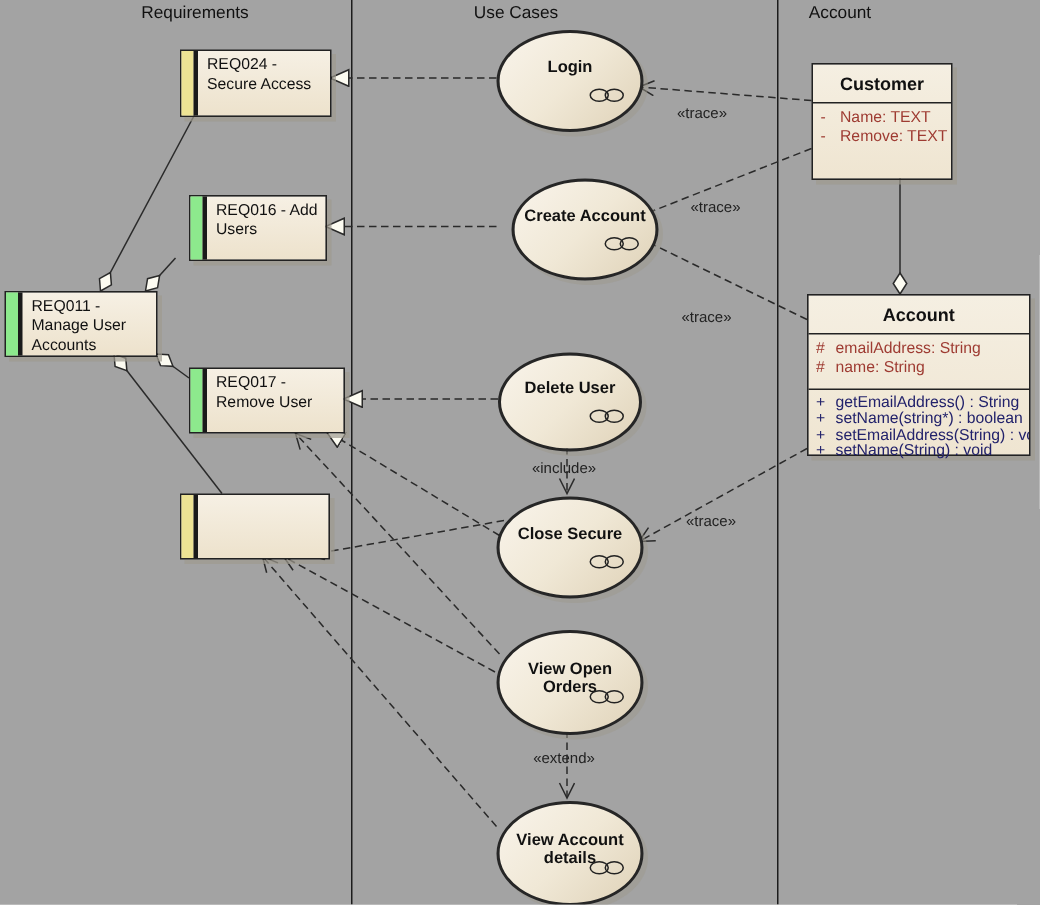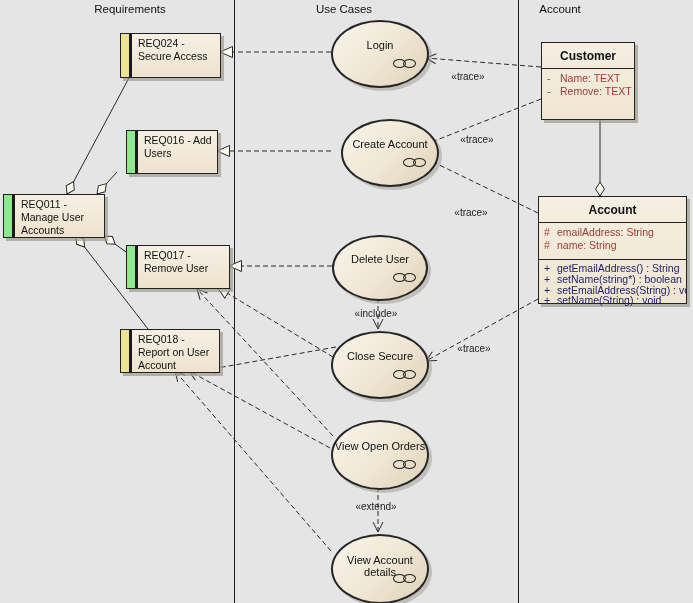--- a/index.html
+++ b/index.html
@@ -8,37 +8,37 @@
   svg.layer{position:absolute;left:0;top:0;z-index:1;pointer-events:none}
   svg.layer line{pointer-events:stroke}
   .hdr{position:absolute;z-index:2;font-size:11.5px;color:#111;transform:translateX(-50%);white-space:nowrap}
   .req{position:absolute;z-index:2;background:linear-gradient(180deg,#F6F0E4,#EDE2CC);border:1px solid #222;box-shadow:3px 3px 0 rgba(158,154,142,.7)}
   .req .tab{position:absolute;left:0;top:0;bottom:0;width:8px}
   .req .stripe{position:absolute;left:8px;top:0;bottom:0;width:3px;background:#1a1a1a}
   .req .req-label{position:absolute;left:17px;top:3px;right:2px;font-size:10.5px;line-height:13px;color:#111}
   .uc{position:absolute;z-index:2;border:2px solid #262626;border-radius:50%;
       background:linear-gradient(135deg,#F9F4EB 0%,#F0E8D6 50%,#DFD2B8 100%);
       box-shadow:3px 3px 0 rgba(158,154,142,.5)}
-  .uc-label{position:absolute;left:0;right:0;top:calc(50% - 15px);text-align:center;font-weight:normal;font-size:11px;color:#111}
+  .uc-label{position:absolute;left:0;right:0;top:calc(50% - 15px);text-align:center;font-weight:bold;font-size:11px;color:#111}
   .uc-icon{position:absolute;left:calc(50% + 13px);top:calc(50% + 5px);display:flex}
   .uc-icon i{display:block;width:11px;height:7px;border:1px solid #222;border-radius:50%}
   .uc-icon i+i{margin-left:-3px}
   .cls{position:absolute;z-index:2;background:linear-gradient(180deg,#F5EFE2,#EFE5D1);border:1px solid #222;box-shadow:3px 3px 0 rgba(158,154,142,.7)}
   .cls-title{height:25px;border-bottom:1px solid #222;display:flex;align-items:center;justify-content:center;font-weight:bold;font-size:12px;color:#111}
   .compart{padding-top:3px;overflow:hidden}
   .crow{display:flex;font-size:10.5px;line-height:13px;white-space:nowrap}
   .crow .vis{width:13px;padding-left:5px;flex:none}
   .ops{border-top:1px solid #222}
   .ops .crow{line-height:10.8px}
   .lbl{position:absolute;z-index:3;font-size:10px;color:#222;transform:translate(-50%,-50%);white-space:nowrap}
 </style>
 </head>
 <body>
 
-<div class="wrap" style="background: #e5e5e5;">
+<div class="wrap" style="background: #a3a3a3;">
 
   <div class="sep" style="left:234px"></div>
   <div class="sep" style="left:518px"></div>
 
   <div class="hdr" style="left:130px;top:3px">Requirements</div>
   <div class="hdr" style="left:344px;top:3px">Use Cases</div>
   <div class="hdr" style="left:560px;top:3px">Account</div>
 
   <svg class="layer" width="693" height="603">
     <defs>
@@ -95,21 +95,20 @@
     <span class="req-label">REQ011 - Manage User Accounts</span>
   </div>
   <div class="req" style="left:126px;top:245px;width:102px;height:42px">
     <span class="tab" style="background: rgb(141, 233, 141);"></span>
     <span class="stripe"></span>
     <span class="req-label">REQ017 - Remove User</span>
   </div>
   <div class="req" style="left:120px;top:329px;width:98px;height:42px">
     <span class="tab" style="background: rgb(237, 227, 148);"></span>
     <span class="stripe"></span>
-    <span class="req-label">REQ018 - Report on User Account</span>
   </div>
 
   <div class="uc" style="left:331px;top:20px;width:94px;height:64px">
     <span class="uc-label">Login</span>
     <span class="uc-icon">
         <i></i>
         <i></i>
       </span>
   </div>
   <div class="uc" style="left:341px;top:119px;width:94px;height:64px">

